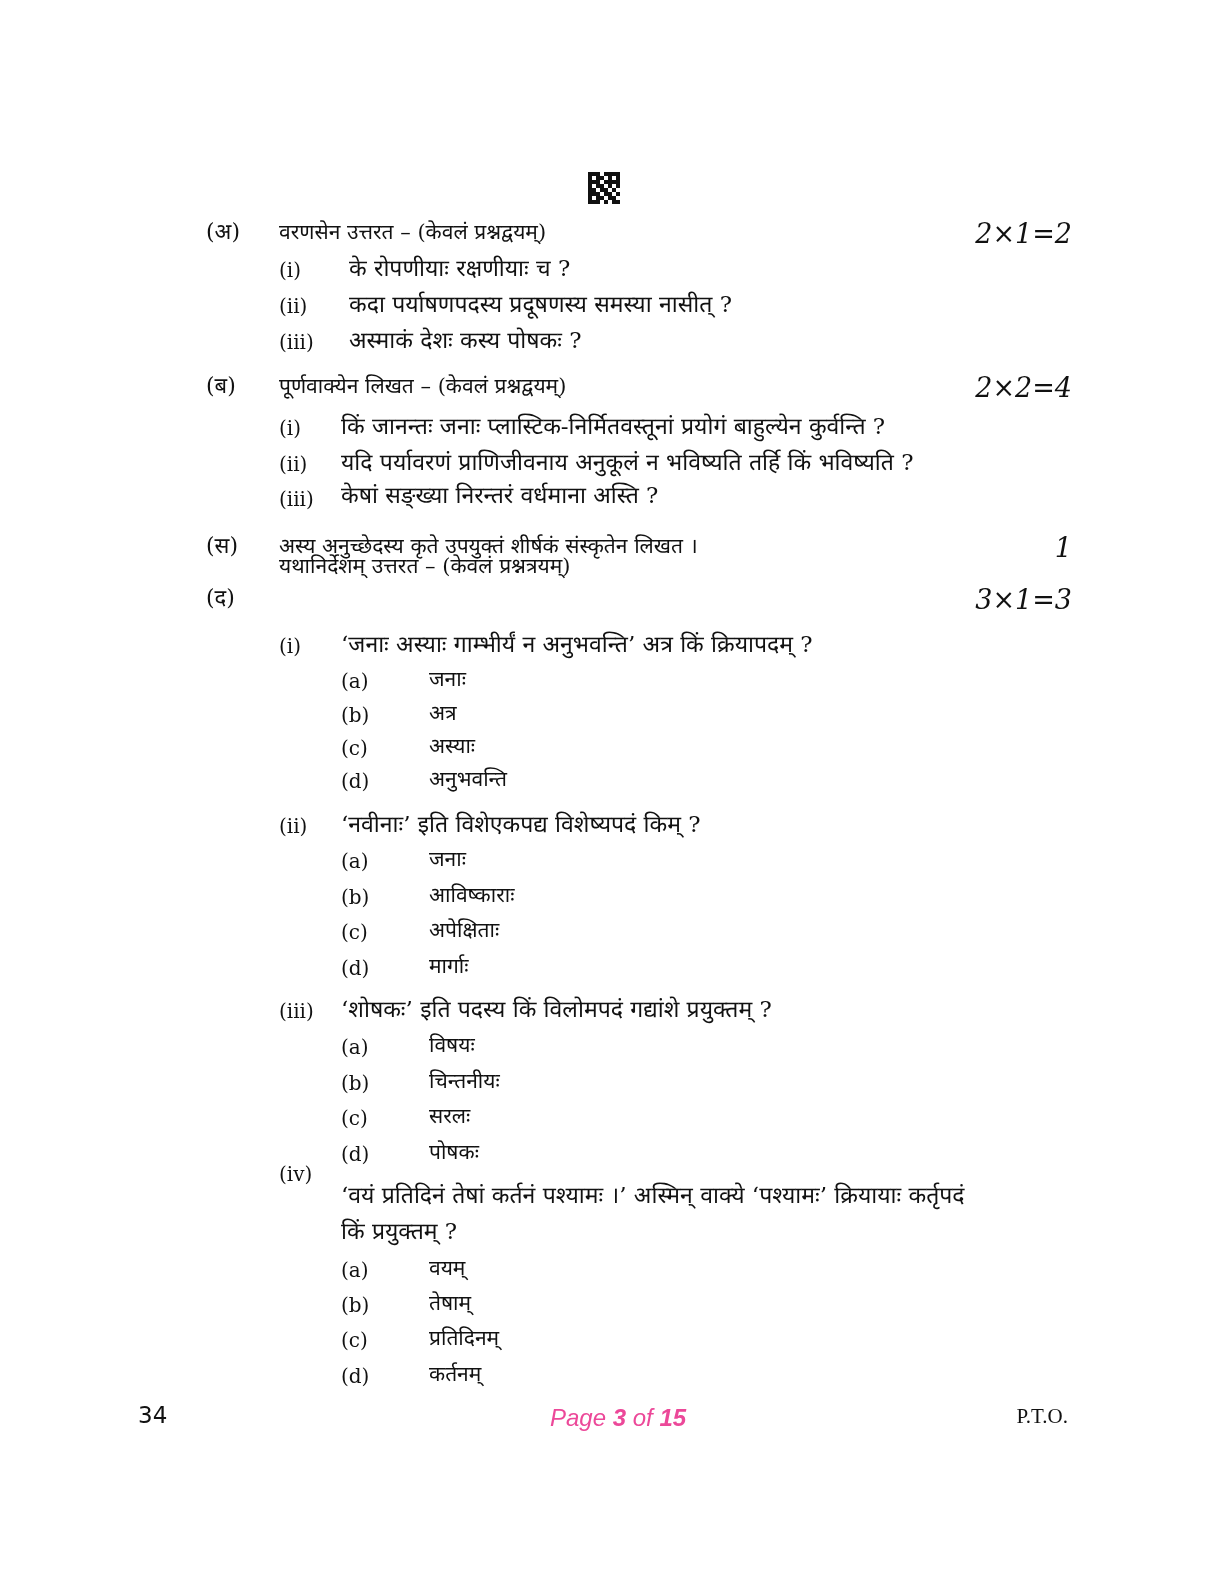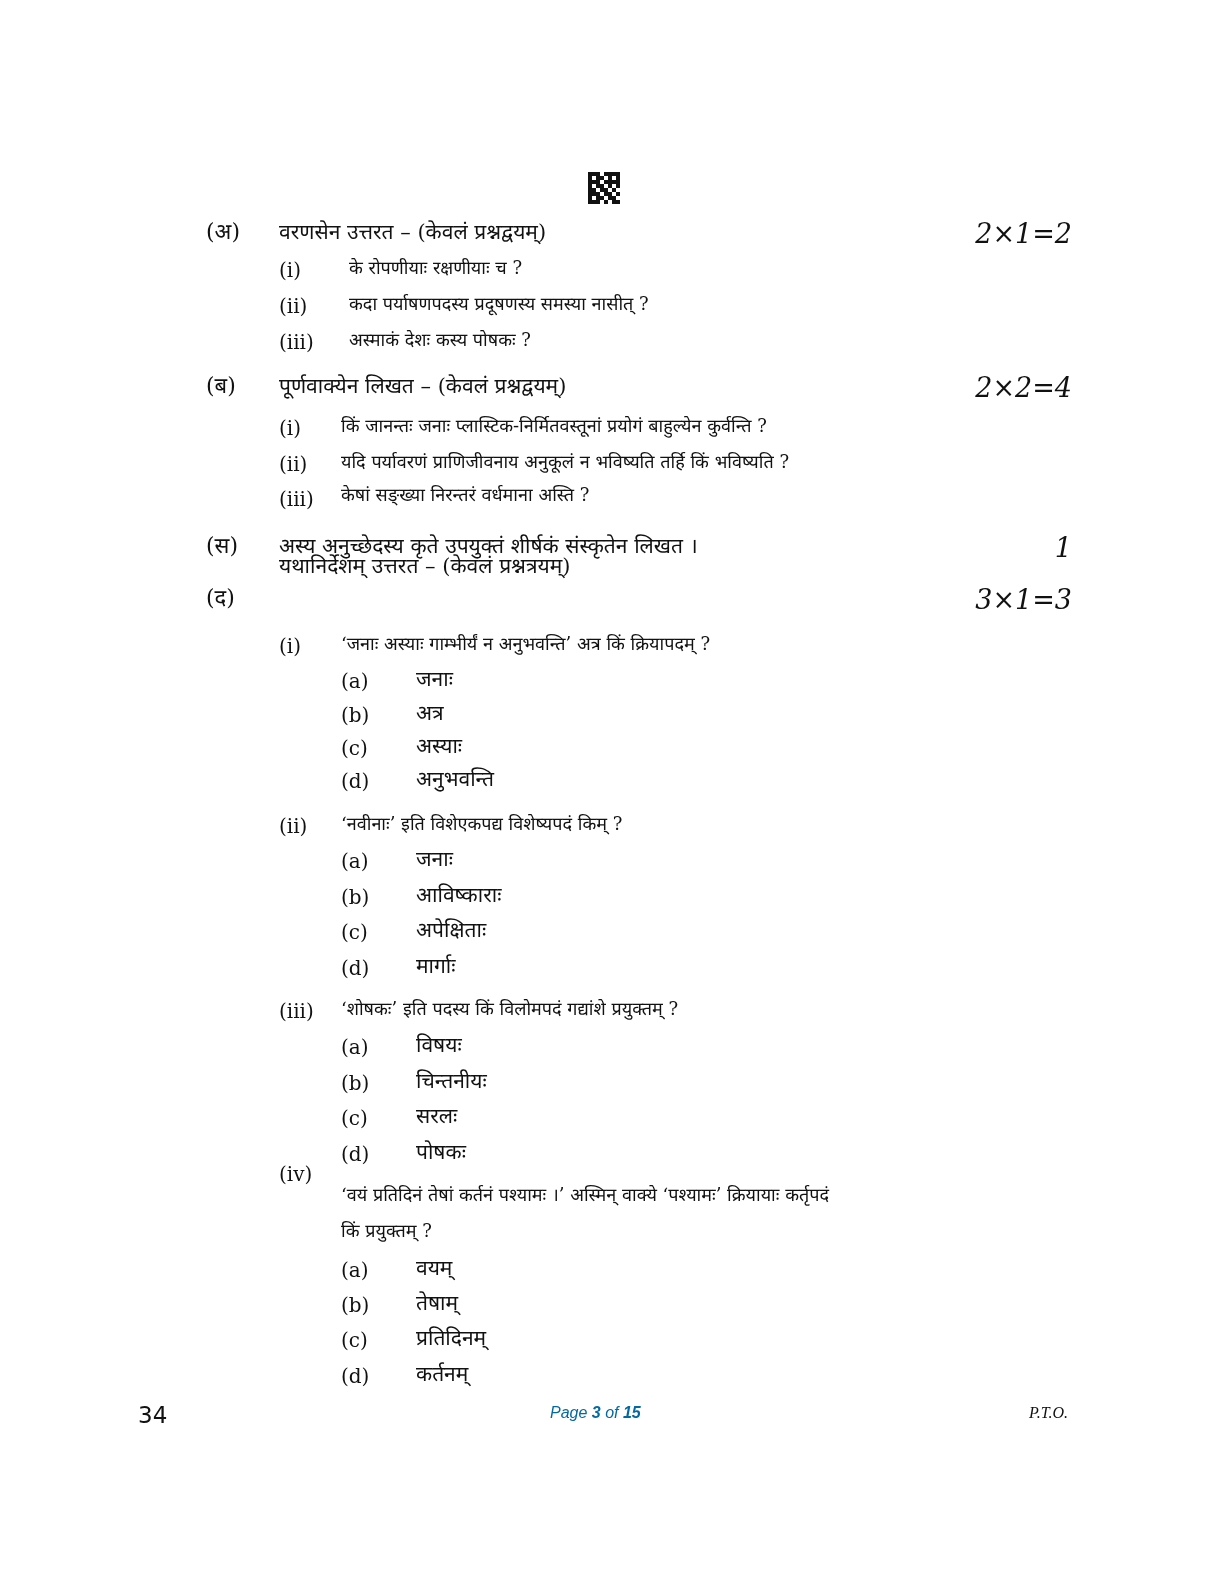--- a/index.html
+++ b/index.html
@@ -15,35 +15,35 @@
     .qr span { width: 4px; height: 4px; }
     .qr .b { background: #111; }
     .row { position: absolute; font-size: 21px; line-height: 28px; white-space: nowrap; }
     .sec-label { position: absolute; left: 206px; font-size: 22px; }
     .sec-text { position: absolute; left: 279px; font-size: 21px; }
     .marks {
       position: absolute; right: 152px; font-family: "DejaVu Serif", "Liberation Serif", serif;
       font-style: italic; font-size: 27px;
     }
     .q-num { position: absolute; left: 279px; font-size: 20px; }
-    .q-text { position: absolute; font-size: 18px; }
+    .q-text { position: absolute; font-size: 23px; }
     .opt-num { position: absolute; left: 341px; font-size: 20px; }
-    .opt-text { position: absolute; left: 416px; font-size: 21px; }
+    .opt-text { position: absolute; left: 429px; font-size: 21px; }
     .footer-left {
       position: absolute; left: 138px; top: 1402px; font-family: "DejaVu Sans", "Liberation Sans", sans-serif;
       font-size: 23px;
     }
     .footer-center {
       position: absolute; left: 550px; top: 1404px; font-family: "Liberation Sans", sans-serif;
-      font-size: 16px; font-style: italic; color: #0369a1;
+      font-size: 24px; font-style: italic; color: #ec4899;
     }
     .footer-center b { font-weight: bold; }
     .footer-right {
       position: absolute; right: 156px; top: 1404px; font-family: "Liberation Serif", serif;
-      font-style: italic; font-size: 16px;
+      font-size: 21px;
     }
   </style>
 </head>
 <body>
 
 <div class="qr">
   <span class="b"></span>
     <span class="b"></span>
     <span class="b"></span>
     <span></span>

